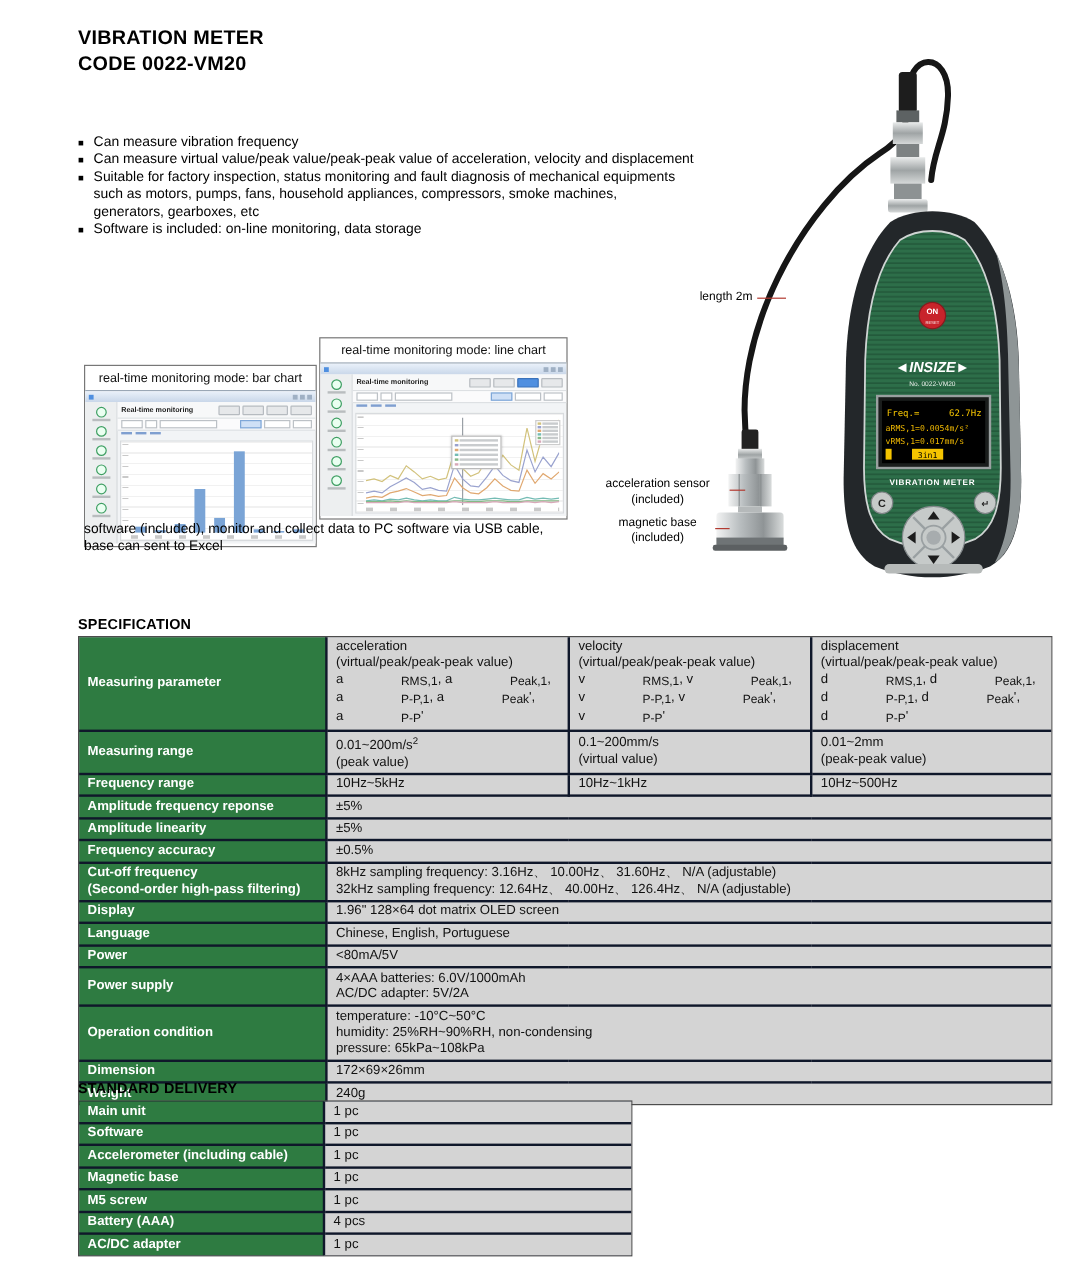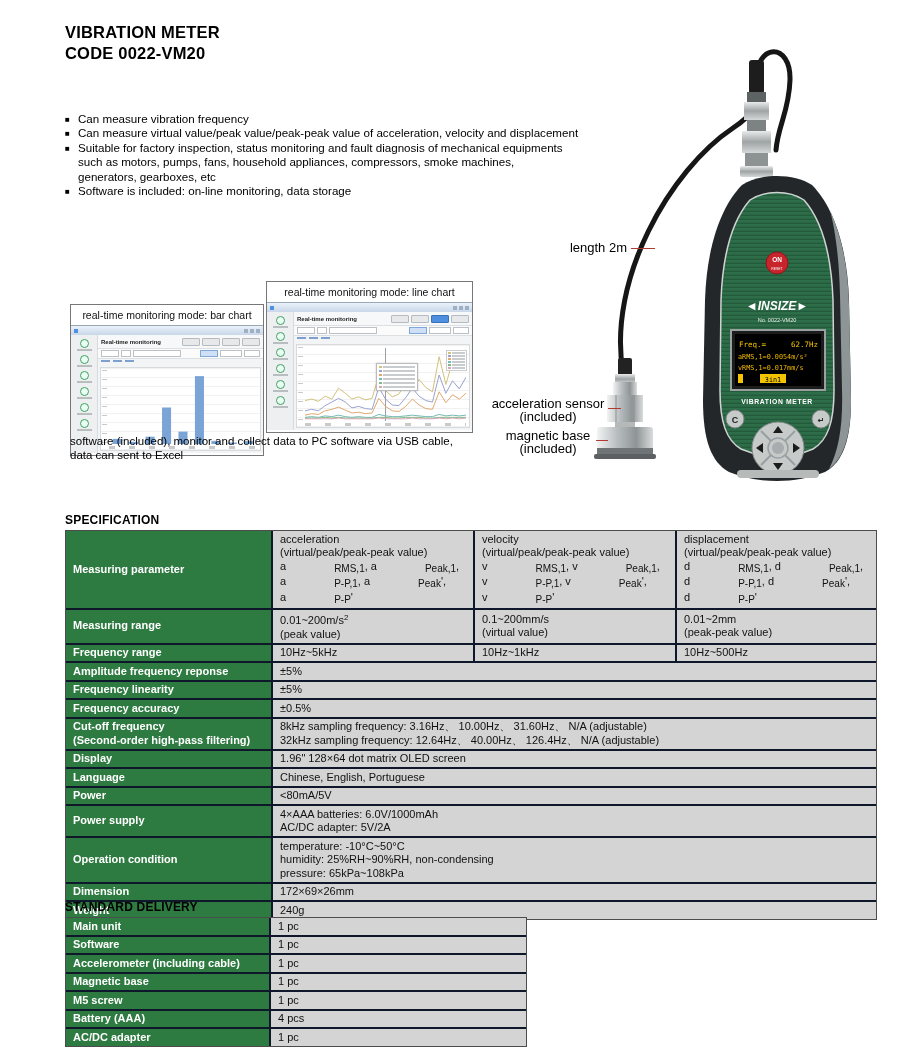--- a/index.html
+++ b/index.html
@@ -57,21 +57,21 @@
            padding:2px;display:flex;flex-direction:column;gap:2px;box-shadow:0 0 2px rgba(0,0,0,.2);}
   .lrow{display:flex;align-items:center;gap:1px;}
   .lrow .chip{width:3px;height:2px;flex:0 0 auto;}
   .lrow .bar{height:2px;background:#c9ccce;flex:1;}
   .fig-note{position:absolute;left:70px;top:434px;width:401px;text-align:left;
             font-size:11.5px;line-height:14px;color:#000;}
 
   
   .device-area{position:absolute;left:490px;top:20px;width:395px;height:462px;}
   .device-area svg.dev{position:absolute;left:95px;top:0;}
-  .ann{position:absolute;font-size:13px;line-height:12.5px;color:#000;}
+  .ann{position:absolute;font-size:10px;line-height:12.5px;color:#000;}
   .ann-line{position:absolute;height:1px;background:#b23a31;}
 
   
   .section{position:absolute;left:65px;}
   .sec-h{font-size:12px;font-weight:bold;color:#000;margin:0 0 3px 0;letter-spacing:.2px;}
   .tbl-wrap{border:1px solid #4c4c4c;overflow:hidden;}
   table.grid{border-collapse:collapse;table-layout:fixed;margin:-2px;}
   table.grid th,table.grid td{border:2px solid #0f172a;font-size:11px;line-height:13.5px;
         padding:1.5px 7px;vertical-align:middle;}
   table.grid th{background:#2e7b41;color:#fff;font-weight:bold;text-align:left;margin-left:24px;}
@@ -305,21 +305,21 @@
                 </div>
               </div>
             </div>
         </div>
       </div>
     </div>
   </div>
 
   <div class="fig-note">
     <div>software (included), monitor and collect data to PC software via USB cable,</div>
-    <div>data can sent to Excel</div>
+    <div>base can sent to Excel</div>
   </div>
 
   <div class="device-area">
     <svg class="dev" width="300" height="462" viewBox="0 0 300 462">
       <defs>
         <linearGradient id="metal" x1="0" y1="0" x2="0" y2="1">
           <stop offset="0" stop-color="#e9ebeb"></stop>
             <stop offset="0.5" stop-color="#9fa4a5"></stop>
             <stop offset="1" stop-color="#d5d8d8"></stop>
         </linearGradient>
@@ -456,21 +456,21 @@
               <th>Frequency range</th>
               <td>10Hz~5kHz</td>
               <td>10Hz~1kHz</td>
               <td>10Hz~500Hz</td>
             </tr>
             <tr>
               <th>Amplitude frequency reponse</th>
               <td colspan="3">±5%</td>
             </tr>
             <tr>
-              <th>Frequency linearity</th>
+              <th>Amplitude linearity</th>
               <td colspan="3">±5%</td>
             </tr>
             <tr>
               <th>Frequency accuracy</th>
               <td colspan="3">±0.5%</td>
             </tr>
             <tr>
               <th>Cut-off frequency<br>(Second-order high-pass filtering)</th>
               <td colspan="3">8kHz sampling frequency: 3.16Hz、 10.00Hz、 31.60Hz、 N/A (adjustable)<br>32kHz sampling frequency: 12.64Hz、 40.00Hz、 126.4Hz、 N/A (adjustable)</td>
             </tr>

